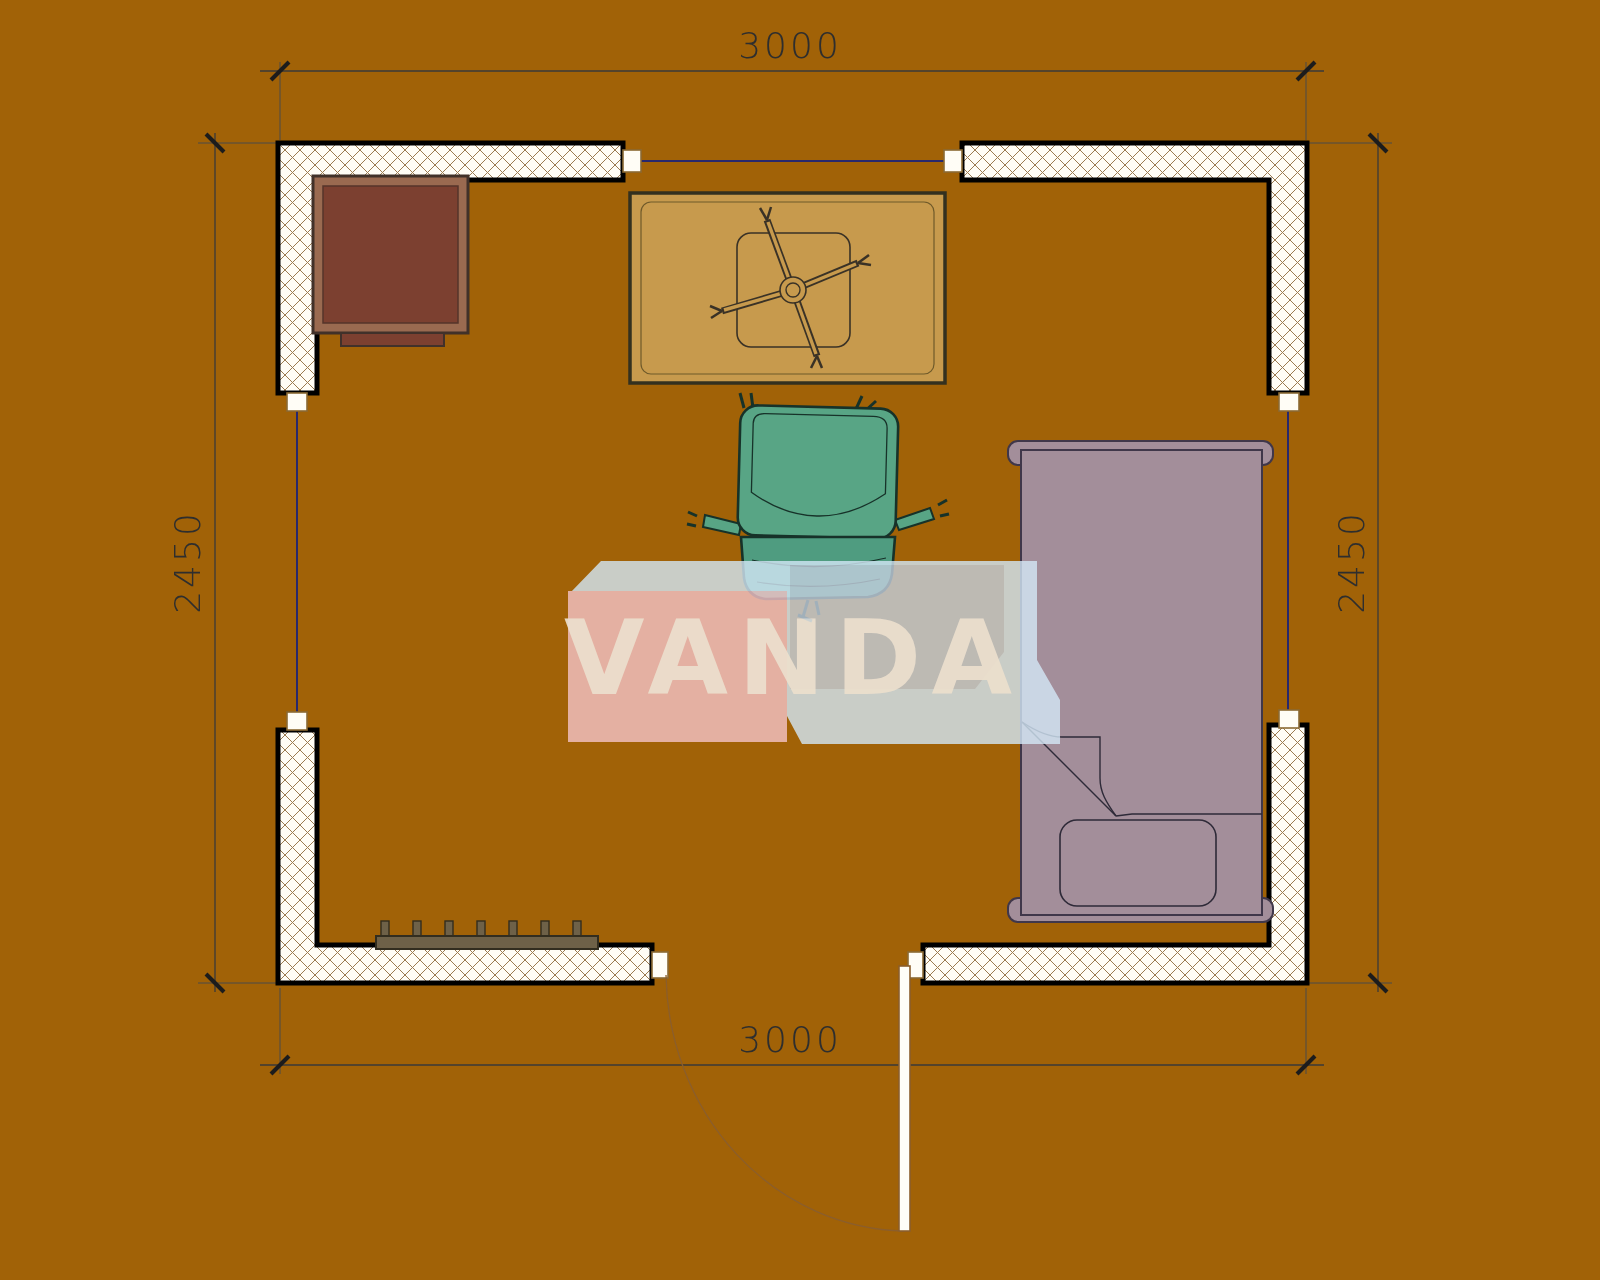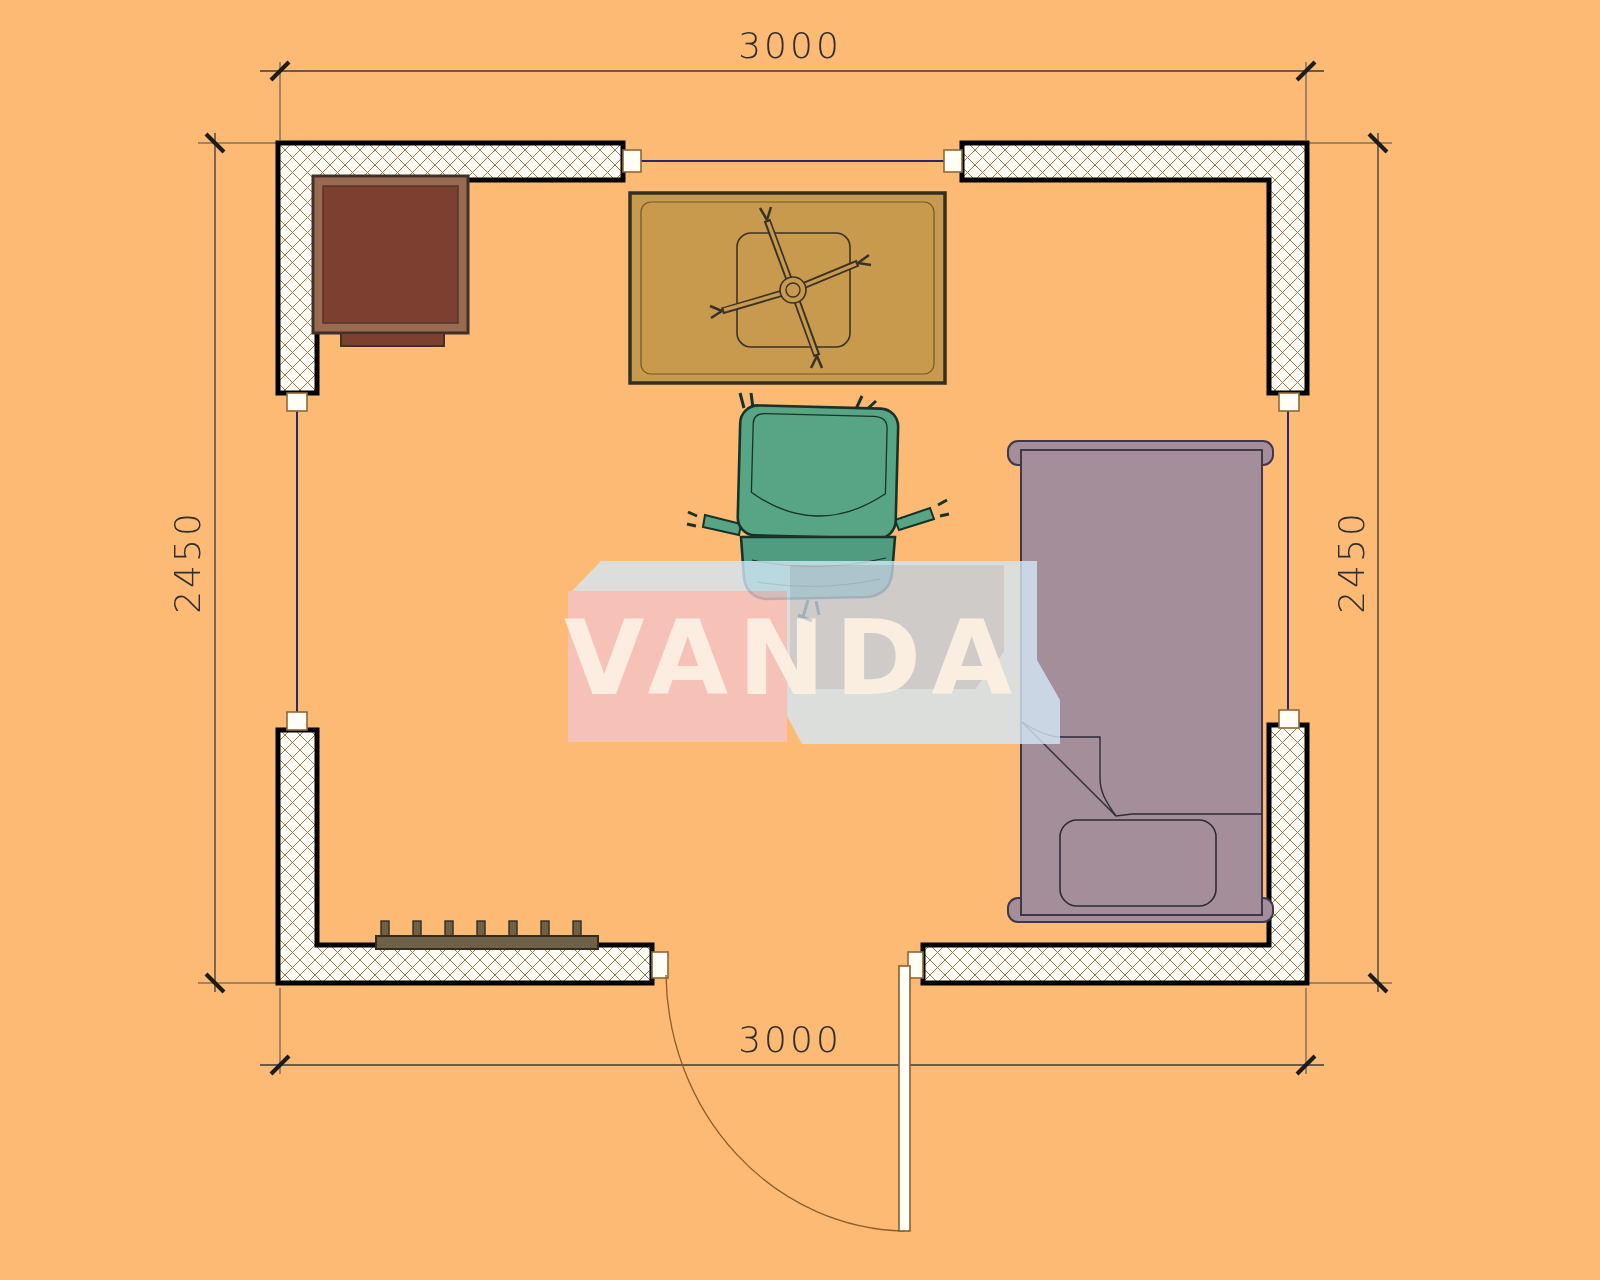--- a/index.html
+++ b/index.html
@@ -1,16 +1,16 @@
 <!DOCTYPE html>
 <html><head>
 <meta charset="utf-8">
 <style>
   html,body{margin:0;padding:0;background:#ffffff;}
-  .stage{position:relative;width:1600px;height:1280px;background:#fdba74;overflow:hidden;
+  .stage{position:relative;width:1600px;height:1280px;background:#a16207;overflow:hidden;
          font-family:"DejaVu Sans",sans-serif;}
   svg{position:absolute;left:0;top:0;}
   text.dim{font-family:"DejaVu Sans",sans-serif;font-weight:300;fill:#2e2e2e;
            font-size:36px;letter-spacing:3px;}
   text.wm{font-family:"DejaVu Sans",sans-serif;font-weight:bold;fill:#ffffff;
           font-size:104px;letter-spacing:10px;opacity:0.93;}
 </style>
 </head>
 <body>
 

